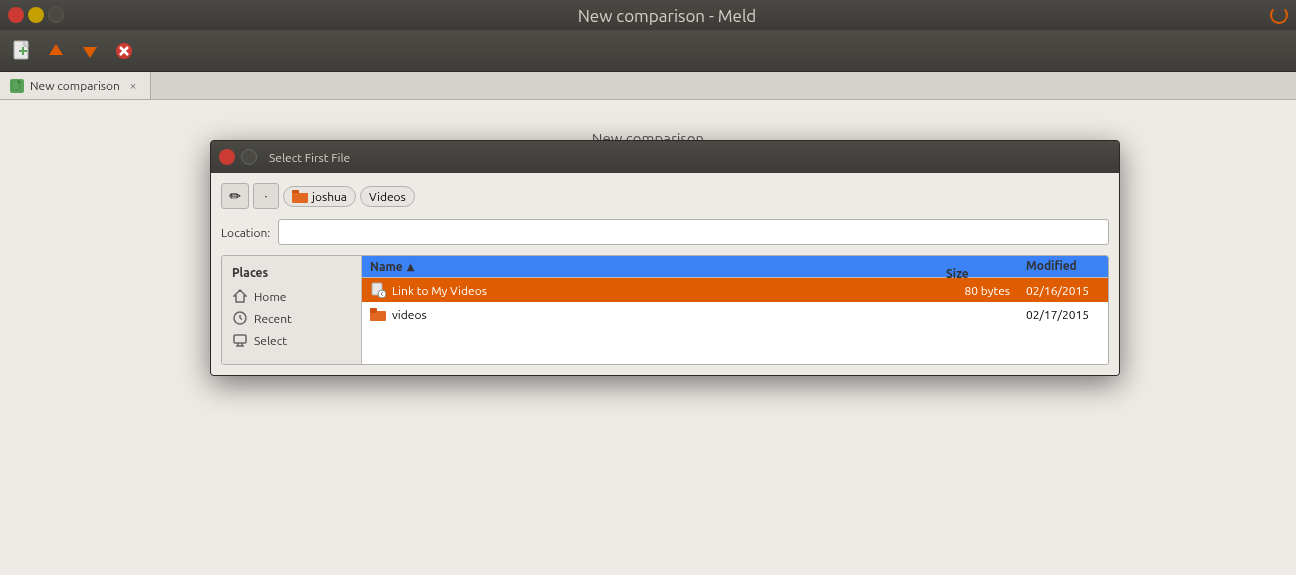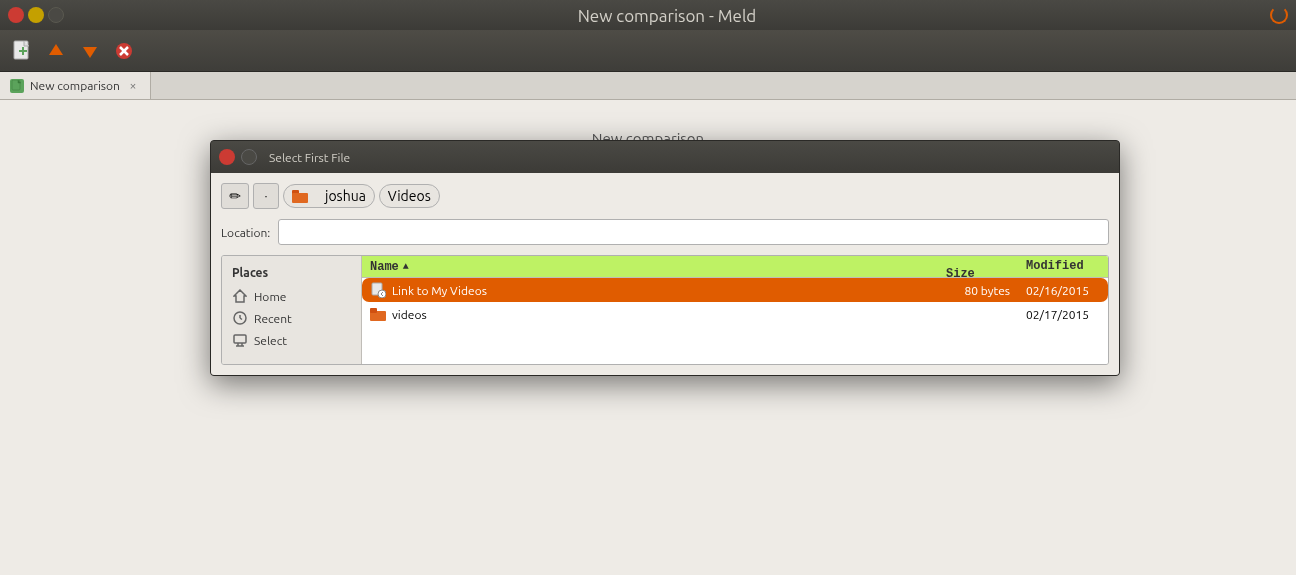--- a/index.html
+++ b/index.html
@@ -342,23 +342,23 @@
       display: flex; align-items: center; justify-content: center;
       font-size: 12px;
     }
     .breadcrumb-item {
       display: flex;
       align-items: center;
       padding: 3px 8px;
       background: #e8e5e0;
       border: 1px solid #b0b0b0;
       border-radius: 12px;
-      font-size: 14px;
-      cursor: pointer;
-      gap: 17px;
+      font-size: 12px;
+      cursor: pointer;
+      gap: 4px;
     }
     .folder-sm {
       width: 16px; height: 13px;
       position: relative;
     }
     .folder-sm-body {
       width: 16px; height: 10px;
       background: #e06820;
       border-radius: 1px;
       position: absolute;
@@ -433,24 +433,23 @@
     }
 
     
     .files-panel {
       flex: 1;
       background: white;
       overflow: hidden;
     }
     .files-header {
       display: flex;
-      background: #bef264;
+      background: #3b82f6;
       border-bottom: 1px solid #c0bdb8;
       height: 22px;
-      font-family: Liberation Mono, monospace;
     }
     .files-col-name {
       flex: 1;
       padding: 3px 8px;
       font-size: 12px;
       font-weight: bold;
       color: #333;
       display: flex;
       align-items: center;
       gap: 4px;
@@ -471,21 +470,20 @@
       font-size: 12px;
       font-weight: bold;
       color: #333;
       cursor: pointer;
     }
     .file-row {
       display: flex;
       align-items: center;
       height: 24px;
       cursor: pointer;
-      border-radius: 7px;
     }
     .file-row.selected { background: #e05c00; color: white; }
     .file-row-name {
       flex: 1;
       padding: 0 8px;
       font-size: 12px;
       display: flex;
       align-items: center;
       gap: 6px;
     }

